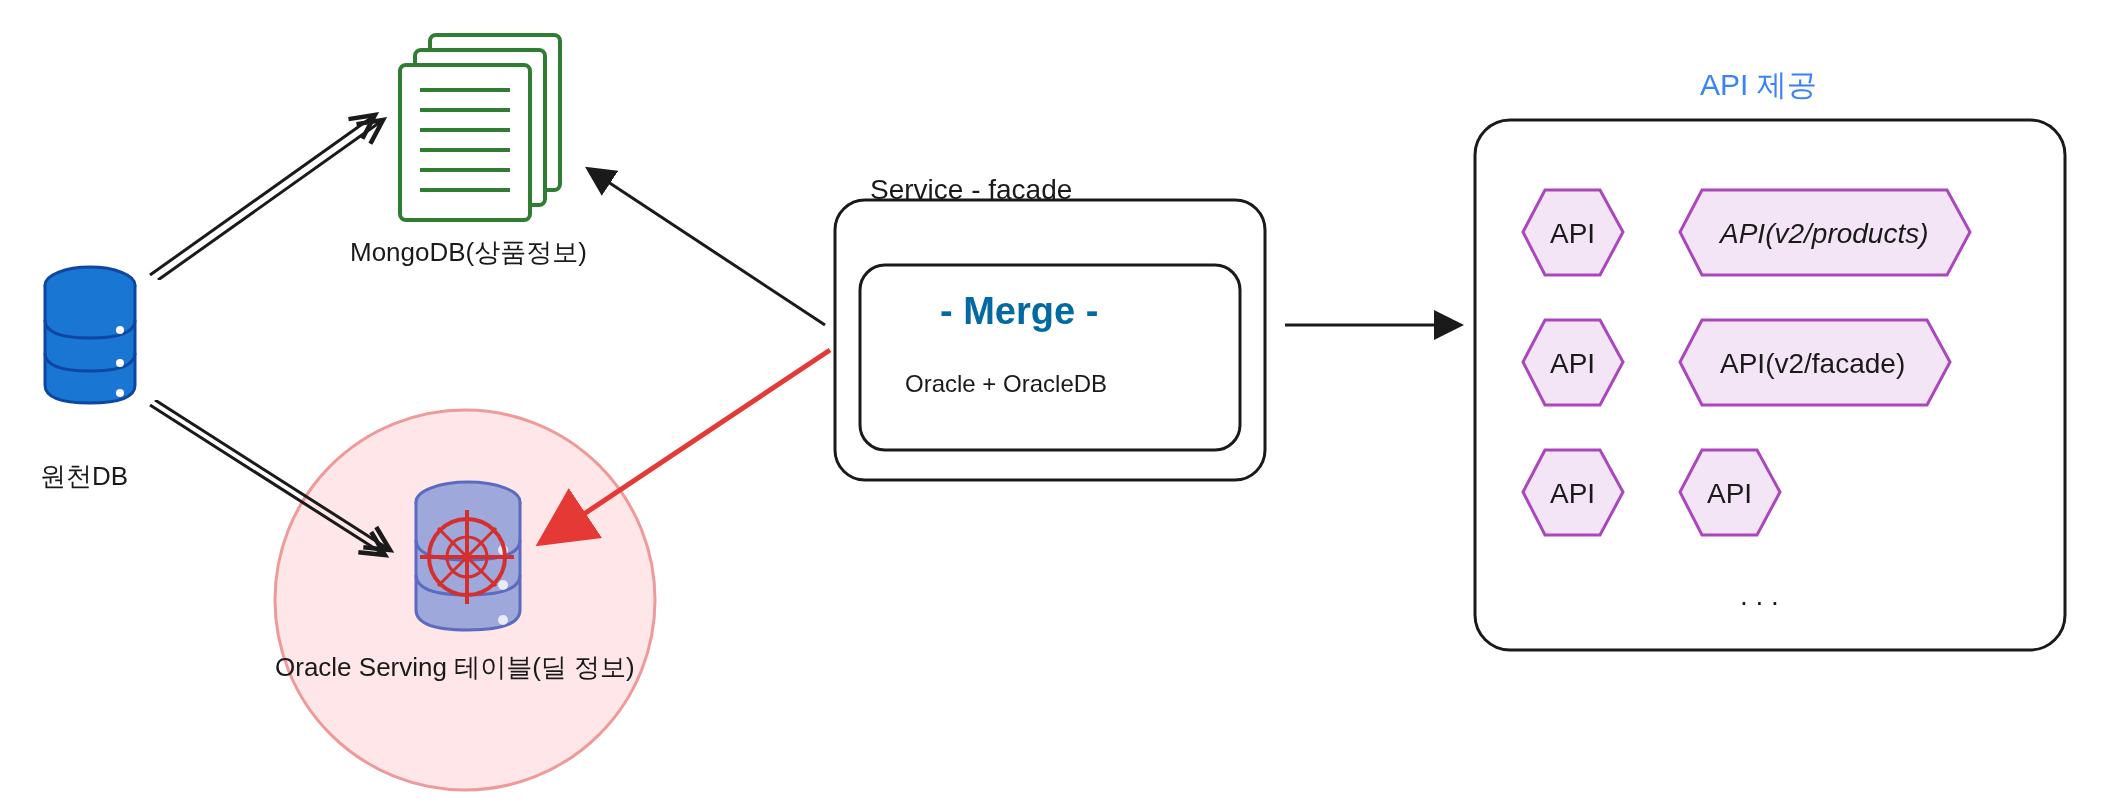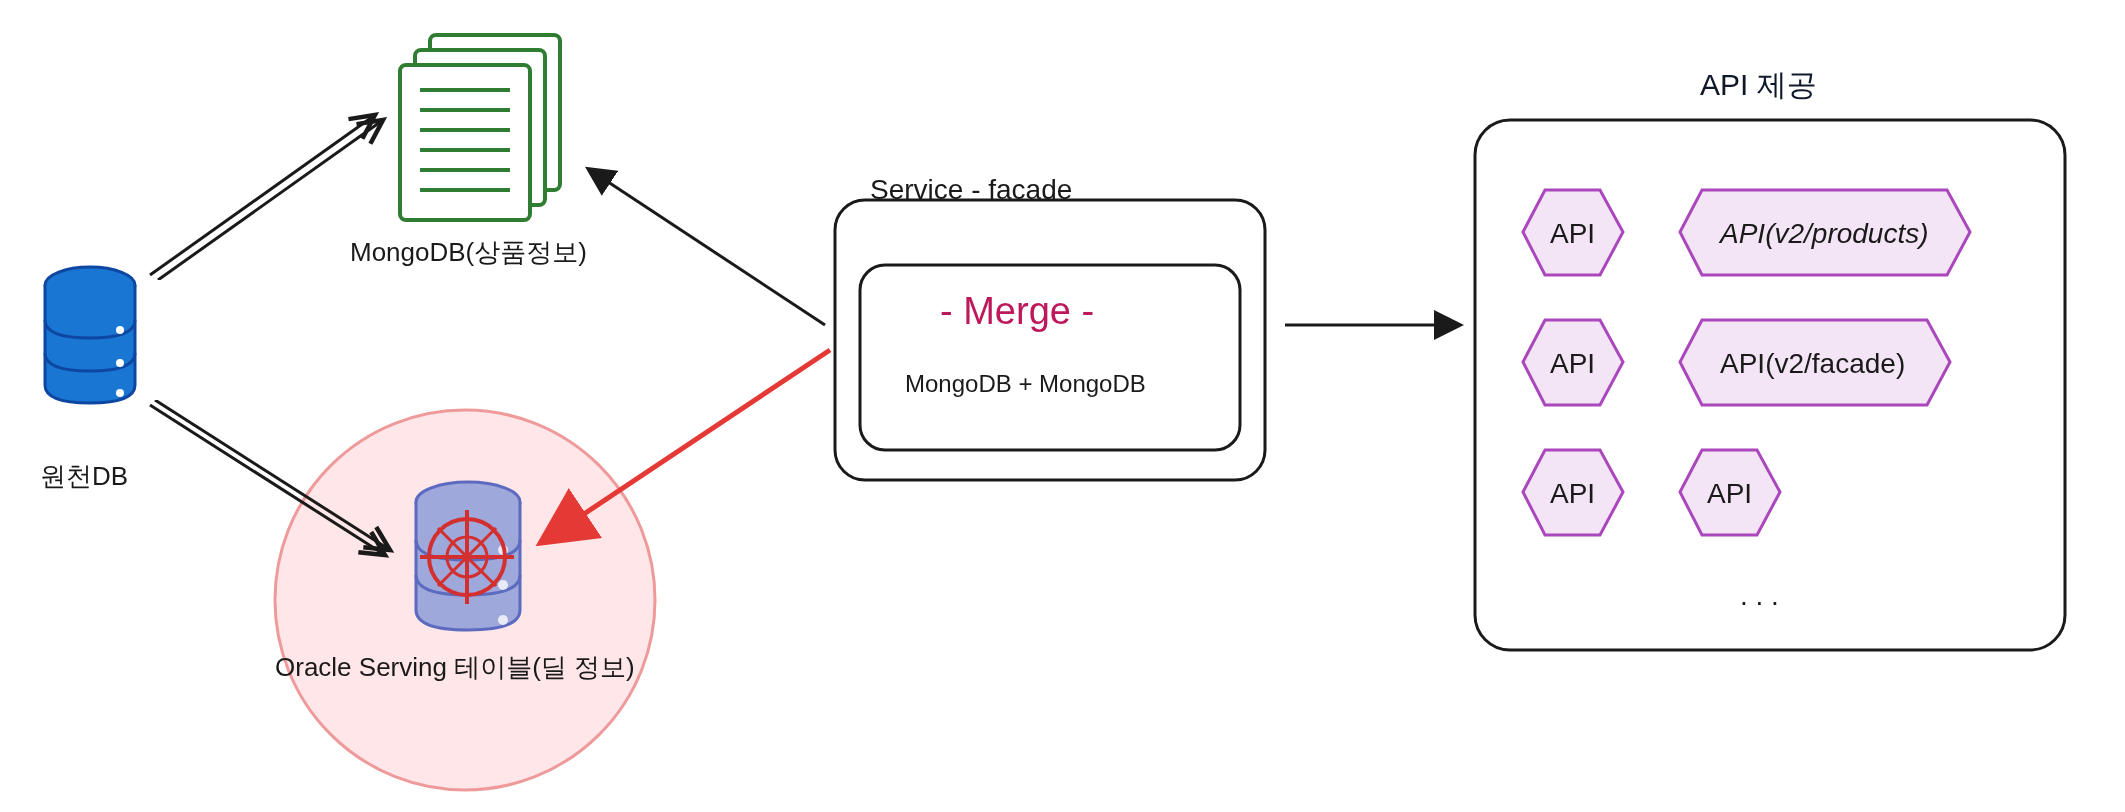--- a/index.html
+++ b/index.html
@@ -25,31 +25,31 @@
       color: #1a1a1a;
       white-space: nowrap;
     }
     .service-title {
       position: absolute;
       font-size: 28px;
       color: #1a1a1a;
     }
     .merge-title {
       font-size: 38px;
-      font-weight: normal;
-      color: #be185d;
+      font-weight: bold;
+      color: #0369a1;
     }
     .merge-subtitle {
       font-size: 24px;
       color: #1a1a1a;
     }
     .api-title {
       position: absolute;
       font-size: 30px;
-      color: #0f172a;
+      color: #3b82f6;
     }
     .api-hex-label {
       font-size: 28px;
       color: #1a1a1a;
     }
     .ellipsis {
       position: absolute;
       font-size: 28px;
       color: #1a1a1a;
     }
@@ -109,21 +109,21 @@
   <div class="node-label" style="left:275px; top:650px;">Oracle Serving 테이블(딜 정보)</div>
 
   <div class="service-title" style="left:870px; top:150px;margin-top:24px;">Service - facade</div>
 
   <svg style="position:absolute; left:830px; top:195px;" width="440" height="290" viewBox="0 0 440 290">
     <rect x="5" y="5" width="430" height="280" rx="30" fill="#ffffff" stroke="#1a1a1a" stroke-width="3"></rect>
     <rect x="30" y="70" width="380" height="185" rx="25" fill="#ffffff" stroke="#1a1a1a" stroke-width="3"></rect>
   </svg>
 
   <div class="merge-title" style="position:absolute; left:940px; top:290px;">- Merge -</div>
-  <div class="merge-subtitle" style="position:absolute; left:905px; top:370px;">MongoDB + MongoDB</div>
+  <div class="merge-subtitle" style="position:absolute; left:905px; top:370px;">Oracle + OracleDB</div>
 
   <div class="api-title" style="left:1700px; top:65px;">API 제공</div>
 
   <svg style="position:absolute; left:1470px; top:115px;" width="600" height="540" viewBox="0 0 600 540">
     <rect x="5" y="5" width="590" height="530" rx="35" fill="#ffffff" stroke="#1a1a1a" stroke-width="3"></rect>
   </svg>
 
   <svg style="position:absolute; left:1518px; top:185px;" width="110" height="95" viewBox="0 0 110 95">
     <polygon points="27,5 82,5 105,47 82,90 27,90 5,47" fill="#f3e5f5" stroke="#ab47bc" stroke-width="3"></polygon>
   </svg>

